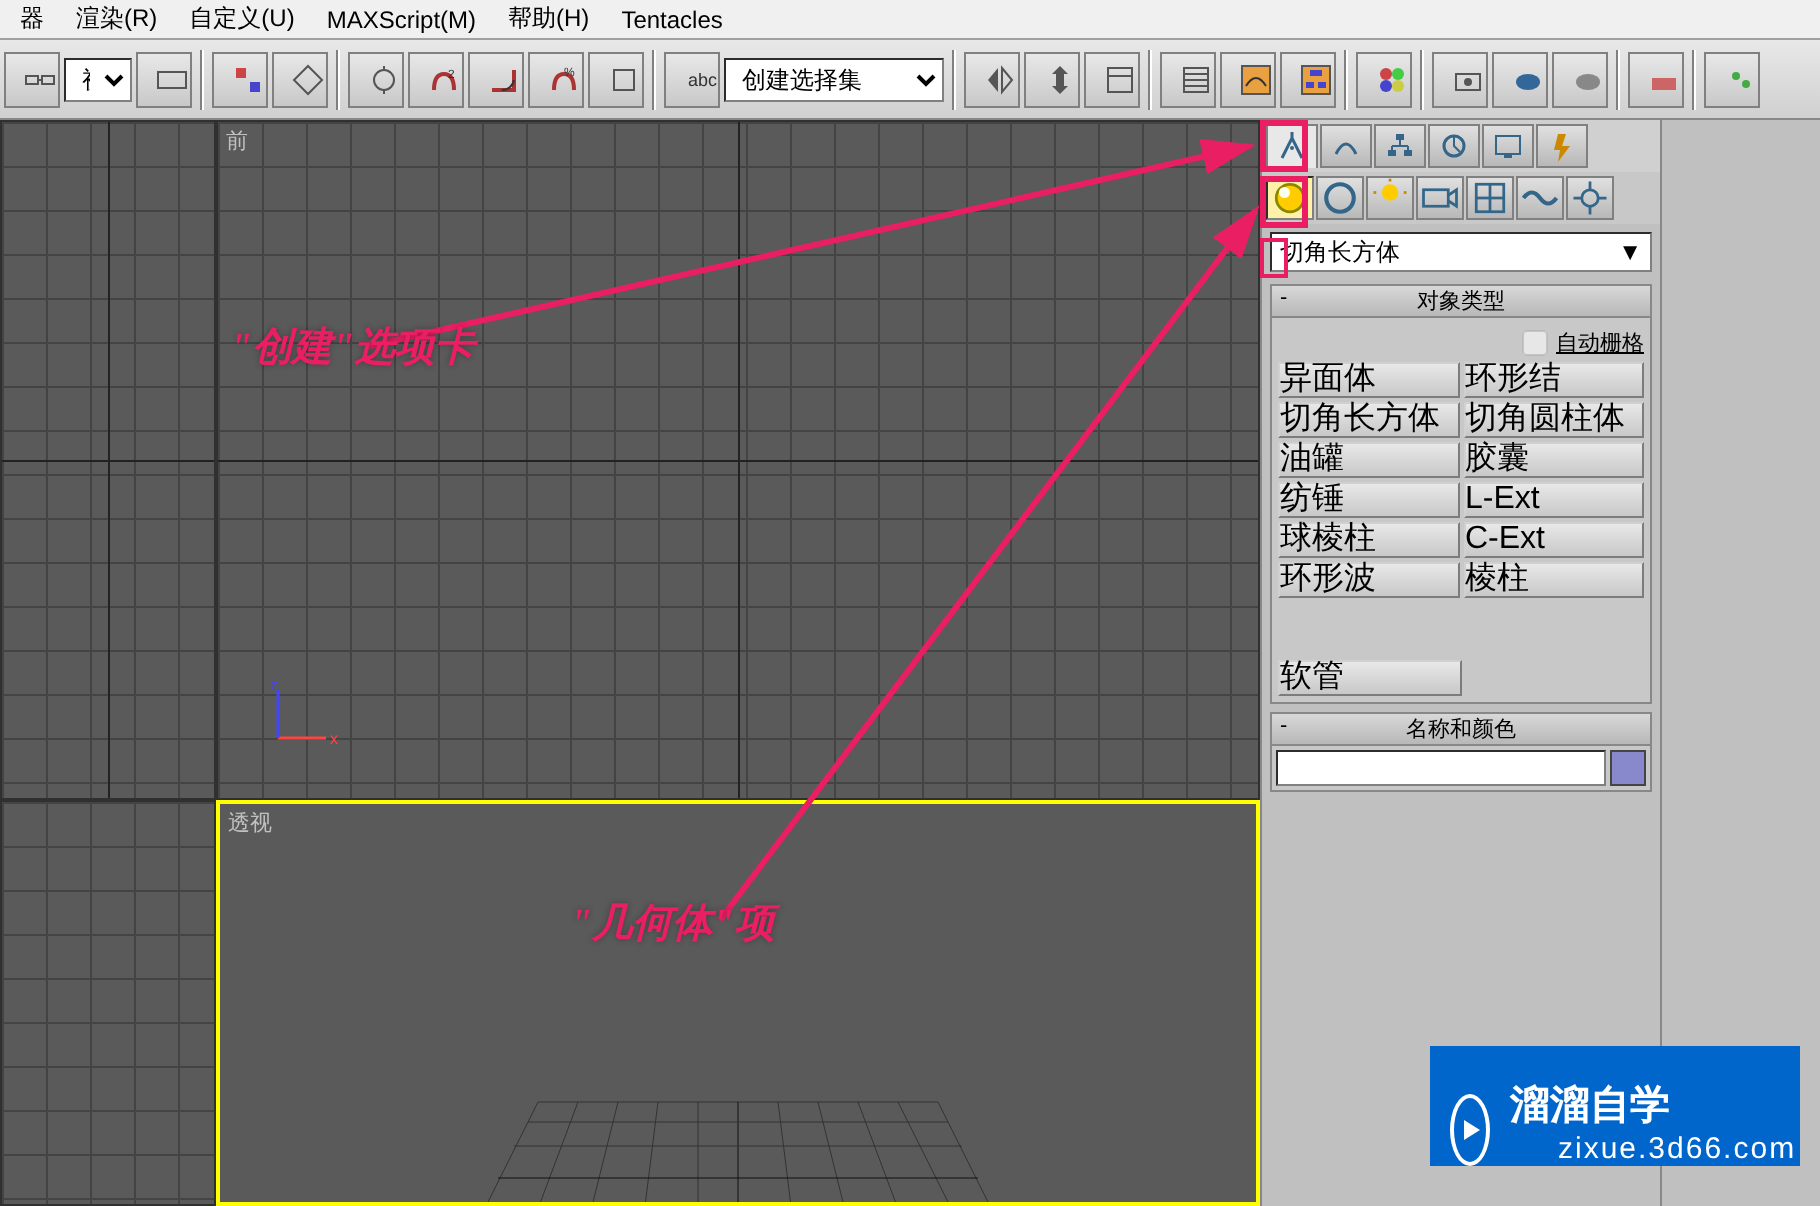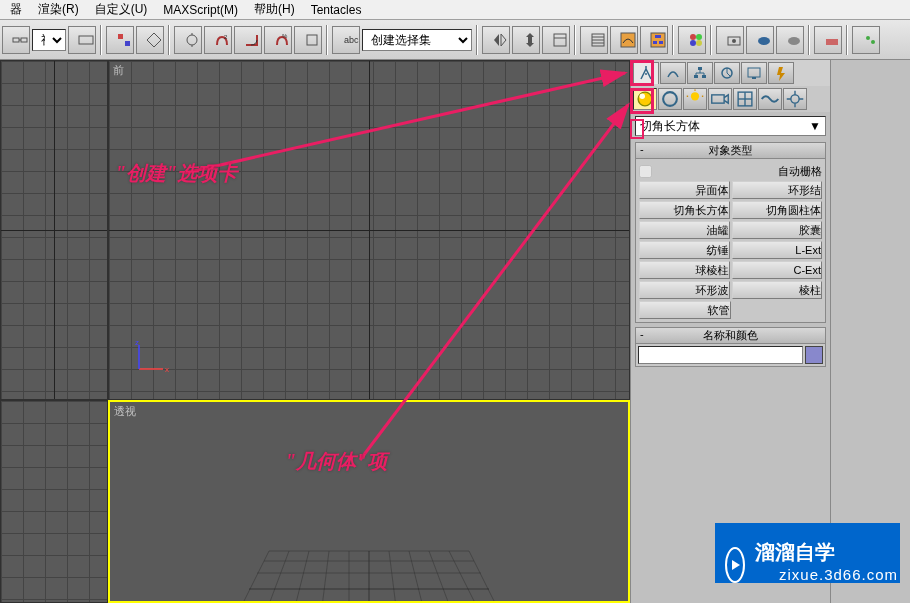--- a/index.html
+++ b/index.html
@@ -240,41 +240,42 @@
       position: absolute;
       left: 4px;
     }
     .rollout-body {
       padding: 3px;
     }
     
     .auto-grid {
       display: flex;
       align-items: center;
-      justify-content: space-between;
+      justify-content: flex-end;
       padding: 2px 0;
       font-size: 11px;
+      text-decoration: underline;
     }
     .auto-grid input { margin-right: 4px; }
     
     .btn-grid {
       display: grid;
       grid-template-columns: 1fr 1fr;
       gap: 2px;
     }
     .obj-btn {
       height: 18px;
       background: linear-gradient(#e8e8e8, #c8c8c8);
       border: 1px outset #d0d0d0;
-      text-align: right;
-      font-size: 11px;
+      text-align: left;
+      font-size: 16px;
       line-height: 16px;
       cursor: pointer;
     }
-    .obj-btn.full { grid-column: 1 / -1; width: 50%; justify-self: start;}
+    .obj-btn.full { grid-column: 1 / -1; width: 50%; justify-self: start; margin-top: 29px;}
     
     .name-color-input {
       display: flex;
       gap: 2px;
       padding: 2px;
     }
     .name-input {
       flex: 1;
       height: 18px;
       background: #fff;

